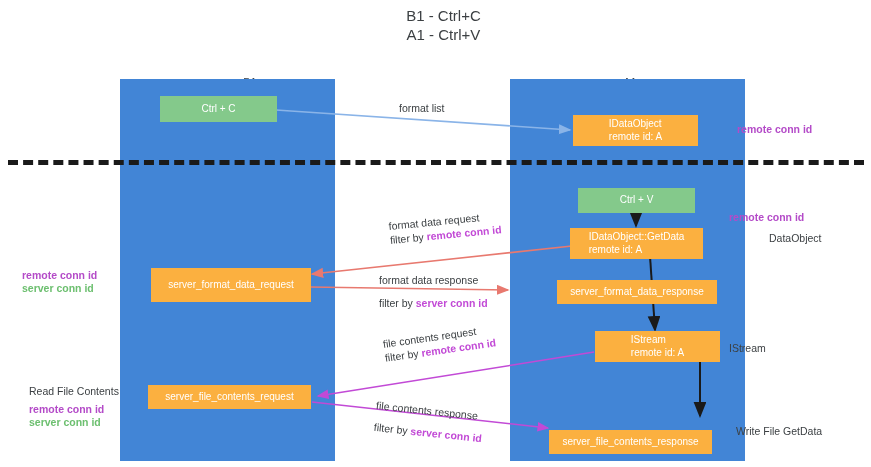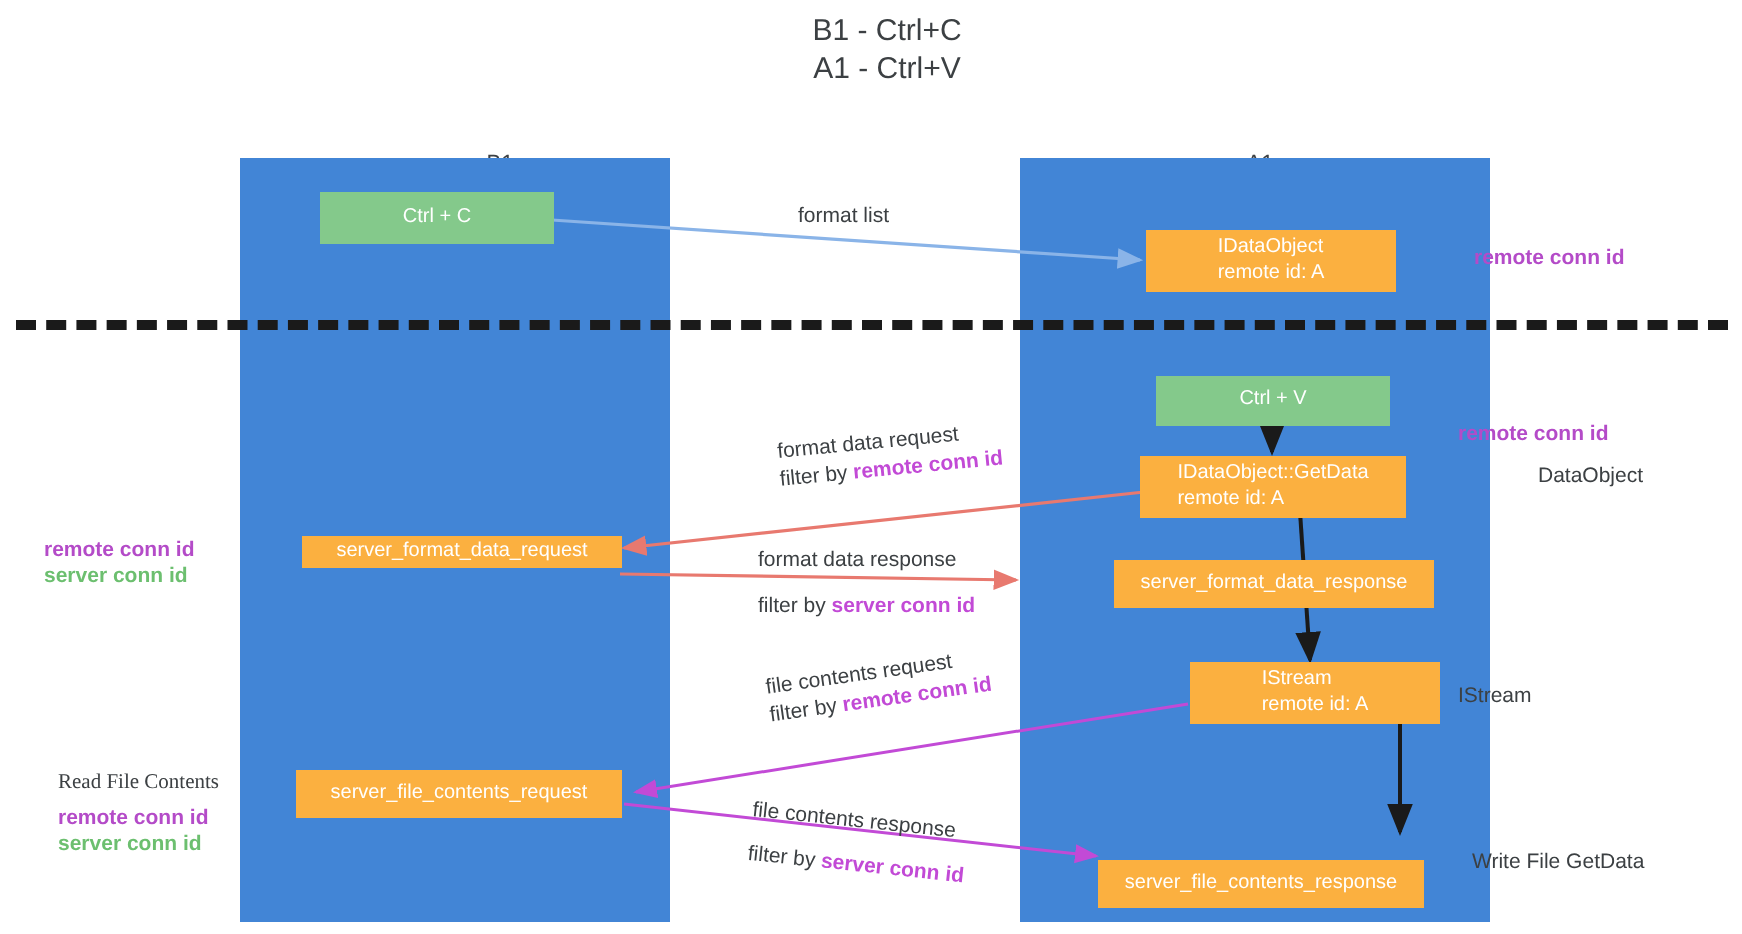--- a/index.html
+++ b/index.html
@@ -121,21 +121,21 @@
   <div class="abs node green" style="left:160px;top:96px;width:117px;height:26px;">Ctrl + C</div>
 
   <div class="abs node orange" style="left:573px;top:115px;width:125px;height:31px;">IDataObject
 remote id: A</div>
 
   <div class="abs node green" style="left:578px;top:172px;width:117px;height:25px;margin-top:16px;">Ctrl + V</div>
 
   <div class="abs node orange" style="left:570px;top:228px;width:133px;height:31px;">IDataObject::GetData
 remote id: A</div>
 
-  <div class="abs node orange" style="left:151px;top:268px;width:160px;height:16px;">server_format_data_request</div>
+  <div class="abs node orange" style="left:151px;top:268px;width:160px;height:34px;">server_format_data_request</div>
 
   <div class="abs node orange" style="left:513px;top:280px;width:160px;height:24px;margin-left:44px;">server_format_data_response</div>
 
   <div class="abs node orange" style="left:595px;top:331px;width:125px;height:31px;">IStream
 remote id: A</div>
 
   <div class="abs node orange" style="left:148px;top:385px;width:163px;height:24px;">server_file_contents_request</div>
 
   <div class="abs node orange" style="left:549px;top:418px;width:163px;height:24px;margin-top:12px;">server_file_contents_response</div>
 
@@ -167,17 +167,17 @@
 
   <div class="abs lbl" style="left:729px;top:232px;margin-left:40px;">DataObject</div>
 
   <div class="abs lbl" style="left:729px;top:342px;">IStream</div>
 
   <div class="abs lbl" style="left:736px;top:425px;">Write File GetData</div>
 
   <div class="abs lbl purple" style="left:22px;top:269px;">remote conn id</div>
   <div class="abs lbl green" style="left:22px;top:282px;">server conn id</div>
 
-  <div class="abs lbl" style="left:29px;top:385px;font-family:Liberation Serif, serif;">Read File Contents</div>
+  <div class="abs lbl" style="left:29px;top:385px;">Read File Contents</div>
   <div class="abs lbl purple" style="left:29px;top:403px;">remote conn id</div>
   <div class="abs lbl green" style="left:29px;top:416px;">server conn id</div>
 
 </div>
 
 </body></html>

